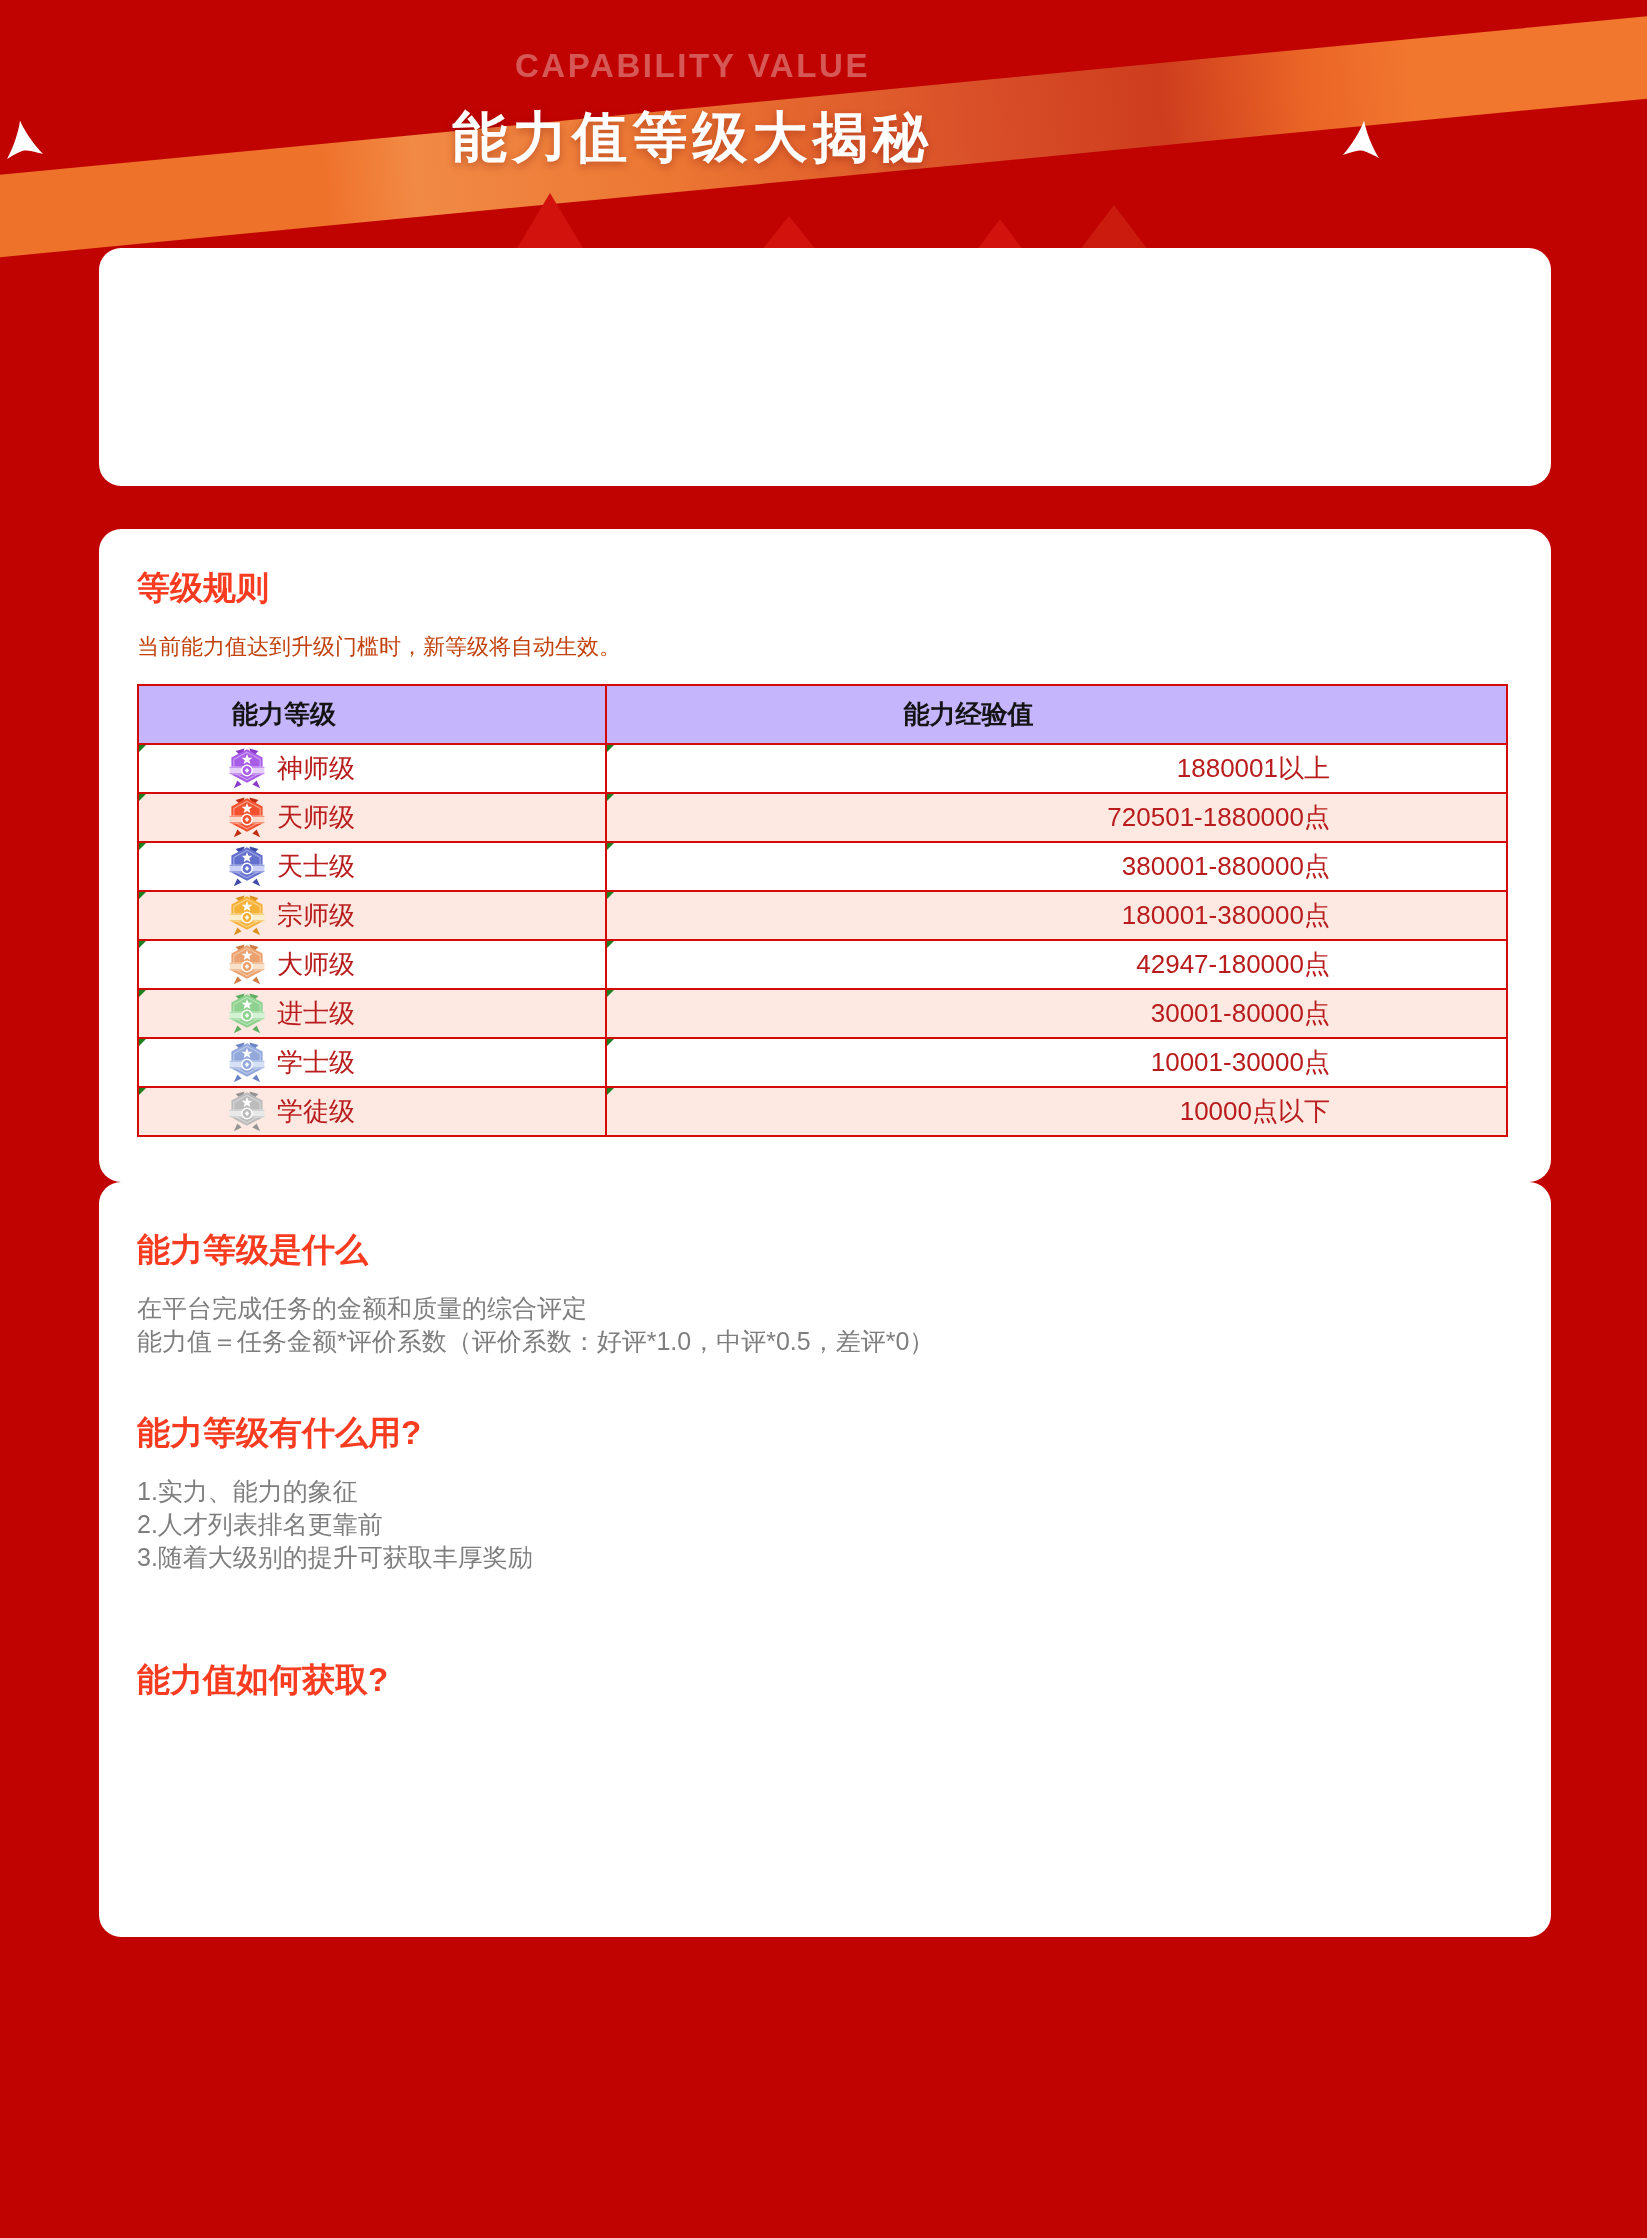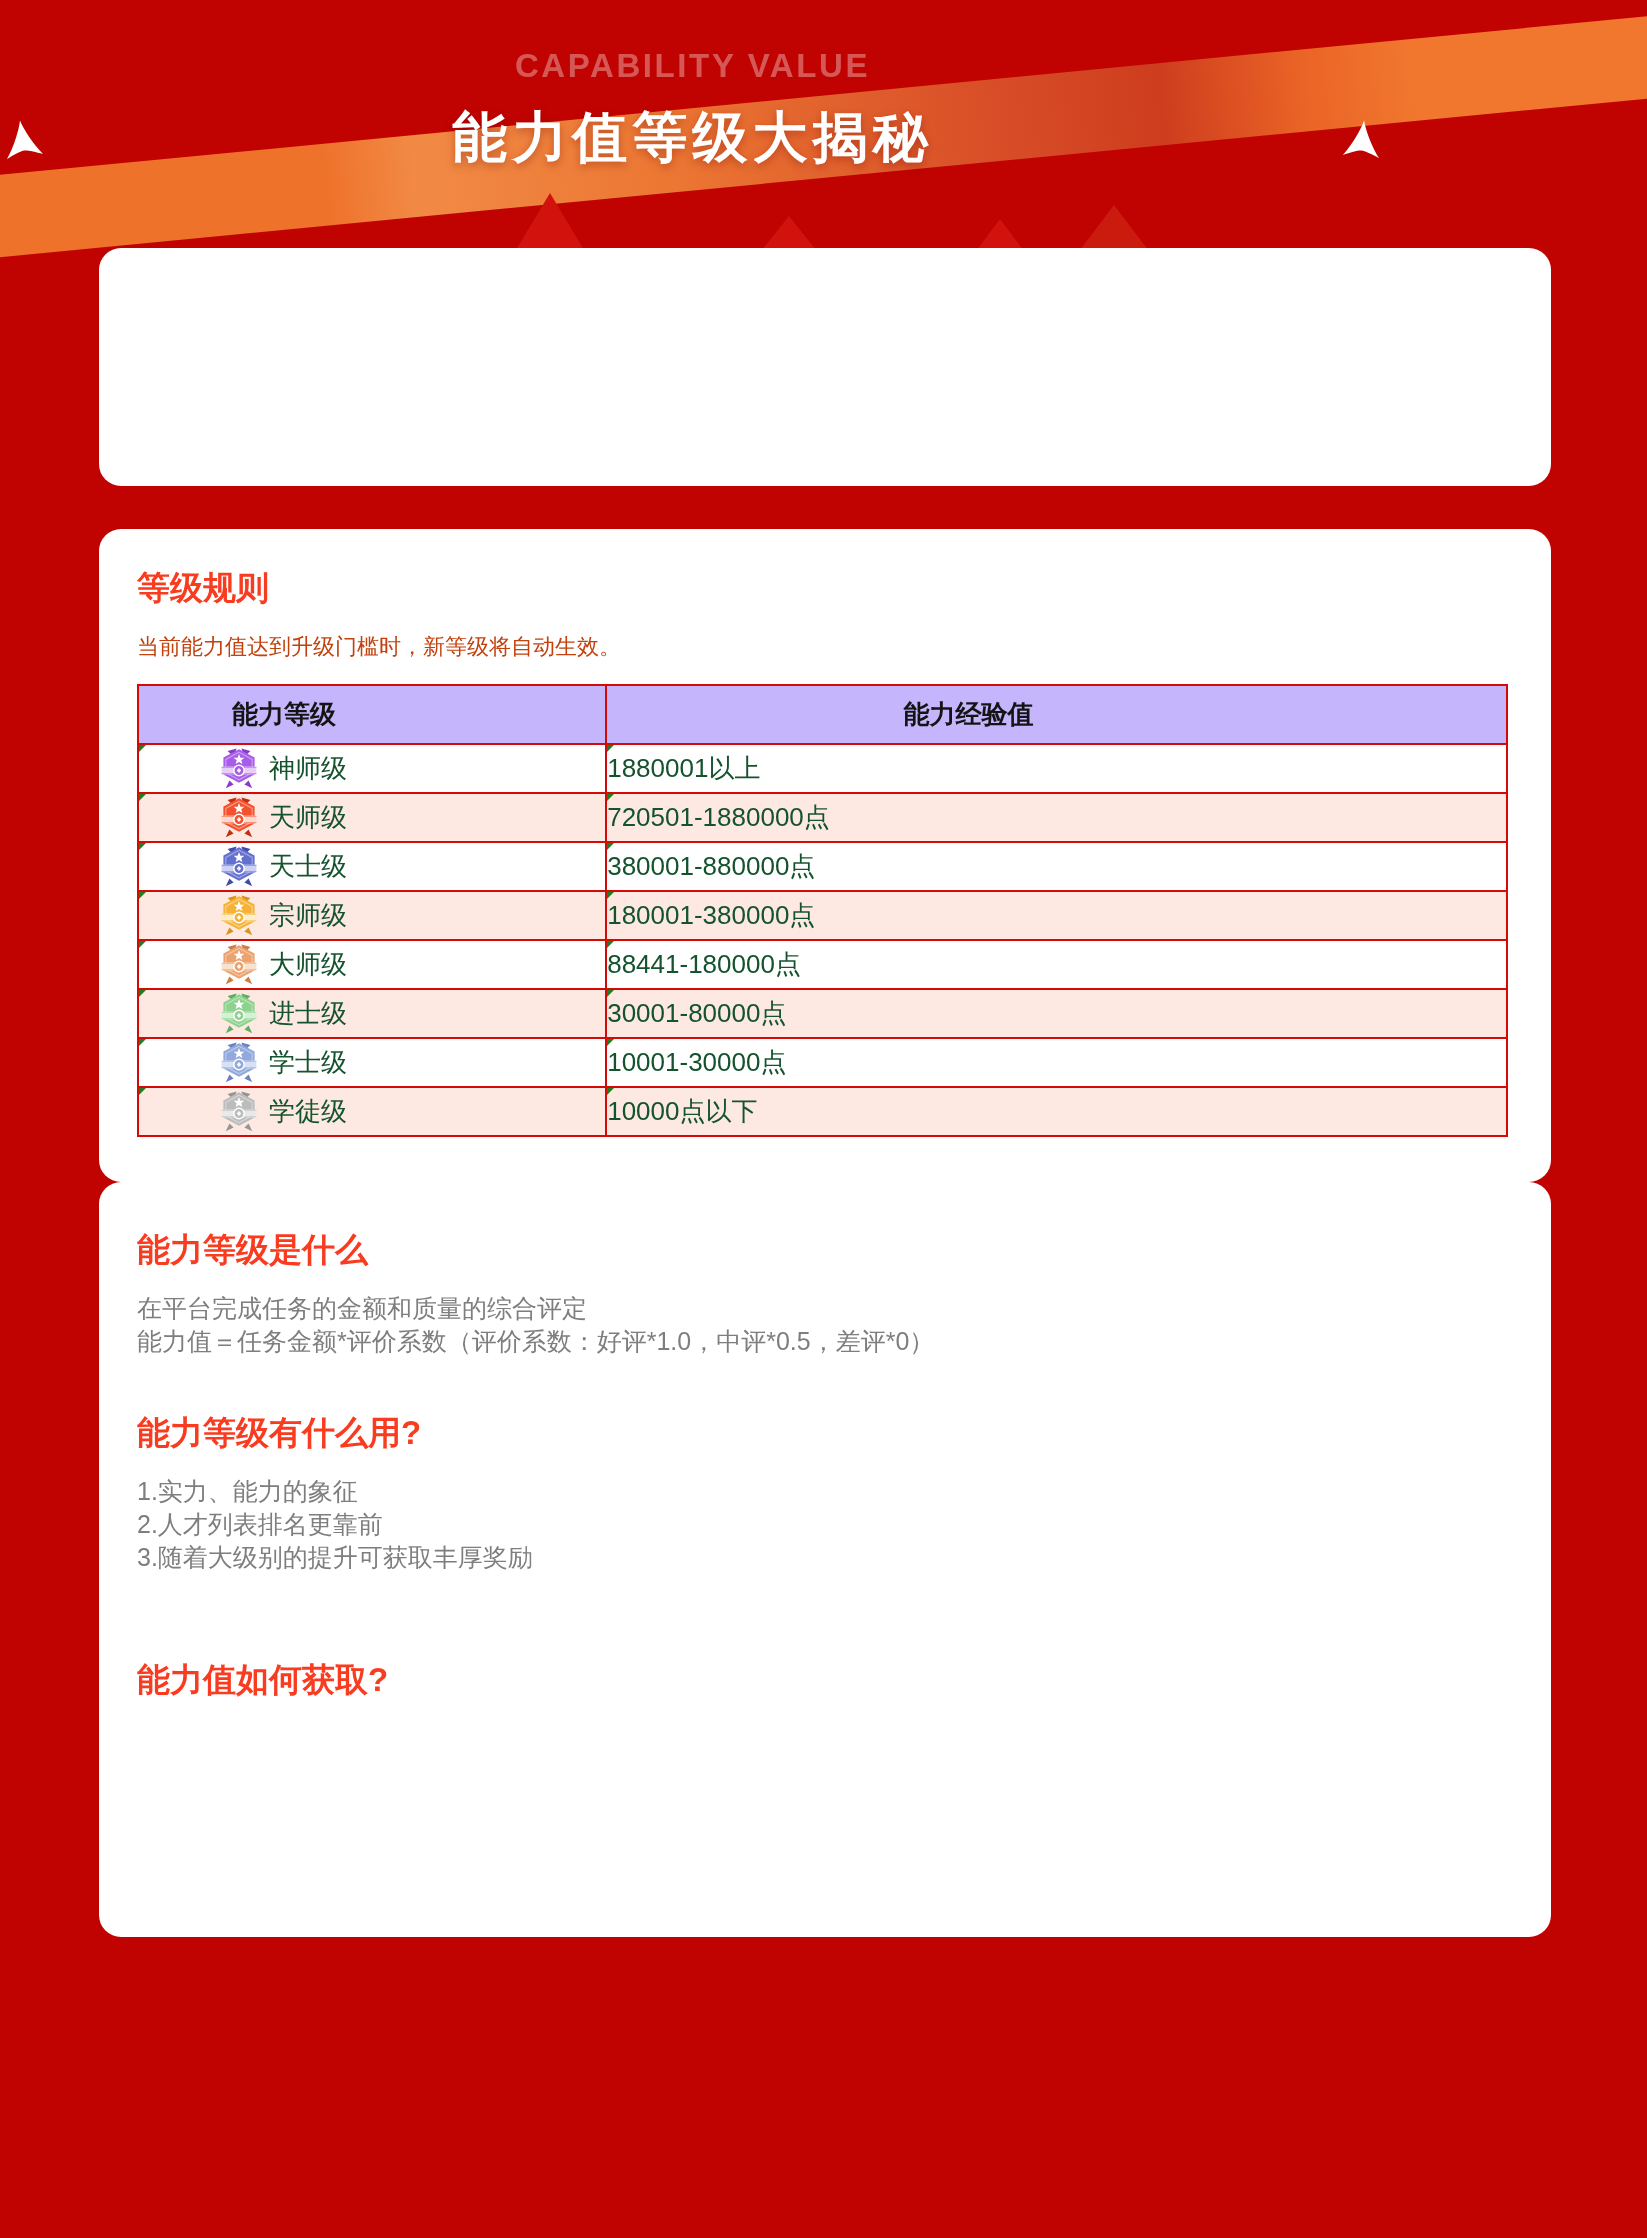--- a/index.html
+++ b/index.html
@@ -56,22 +56,22 @@
   
   table.level-table{
     width:100%;margin-top:22px;border-collapse:collapse;
     border:2.6px solid #D40A07;
   }
   .level-table th{
     background:#c4b5fd;height:57px;font-size:26px;font-weight:bold;color:#141414;
     border:2.6px solid #D40A07;text-align:center;padding:0 176px 0 0;
   }
   .level-table td{
-    position:relative;height:47px;font-size:26px;color:#14532d;
-    border:2.6px solid #D40A07;text-align:left;padding:0 176px 0 0;
+    position:relative;height:47px;font-size:26px;color:#b91c1c;
+    border:2.6px solid #D40A07;text-align:right;padding:0 176px 0 16px;
     background:#ffffff;
   }
   .level-table tr.alt td{background:#FDE9E2;}
   .level-table td::before{
     content:'';position:absolute;top:0;left:0;width:0;height:0;
     border-top:7.7px solid #1E7F1E;border-right:7.7px solid transparent;
   }
   .level-wrap{display:flex;align-items:center;justify-content:center;gap:12px;}
   .badge{width:36px;height:42px;display:inline-block;flex:0 0 auto;}
   .badge svg{display:block;width:36px;height:42px;}
@@ -239,21 +239,21 @@
                       <rect x="1" y="31" width="58" height="13" fill="#F9E2CC"></rect>
                       <line x1="1" y1="32.3" x2="59" y2="32.3" stroke="#ECA26E" stroke-width="1.6" opacity="0.6"></line>
                       <line x1="1" y1="42.7" x2="59" y2="42.7" stroke="#ECA26E" stroke-width="1.6" opacity="0.6"></line>
                       <circle cx="30" cy="37.5" r="8.6" fill="#ECA26E" stroke="#ffffff" stroke-width="2.4"></circle>
                       <path d="M30 33.4 L33.8 37.5 L30 41.8 L26.2 37.5 Z" fill="#ffffff" opacity="0.92"></path>
                     </svg>
                   </span>
         <span>大师级</span>
       </div>
     </td>
-    <td class="range-cell">88441-180000点</td>
+    <td class="range-cell">42947-180000点</td>
   </tr>
 
   <tr class="alt">
     <td class="level-cell">
       <div class="level-wrap">
         <span class="badge">
                     <svg viewBox="0 0 60 70" xmlns="http://www.w3.org/2000/svg">
                       <polygon points="14,54 8,67 21,61" fill="#5FAE60"></polygon>
                       <polygon points="46,54 52,67 39,61" fill="#5FAE60"></polygon>
                       <polygon points="11,5 26,1 21,15" fill="#5FAE60"></polygon>

